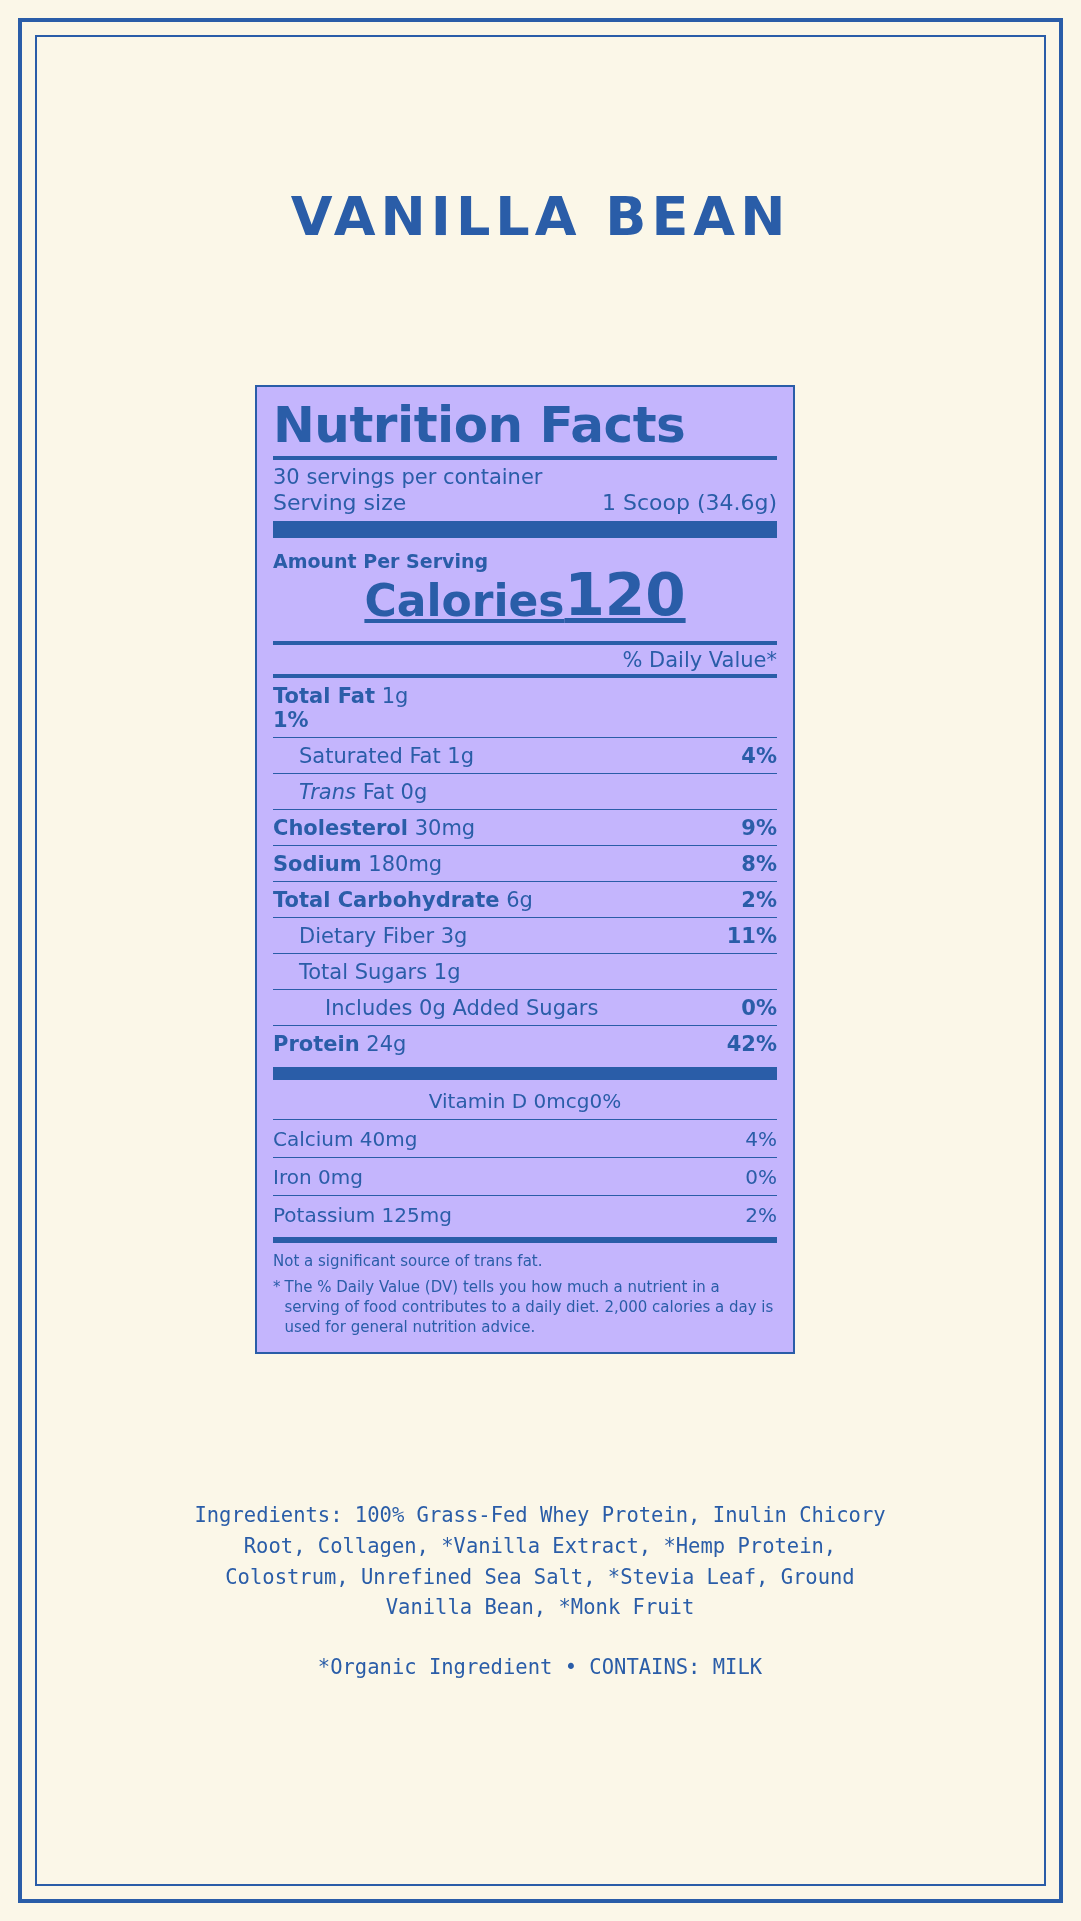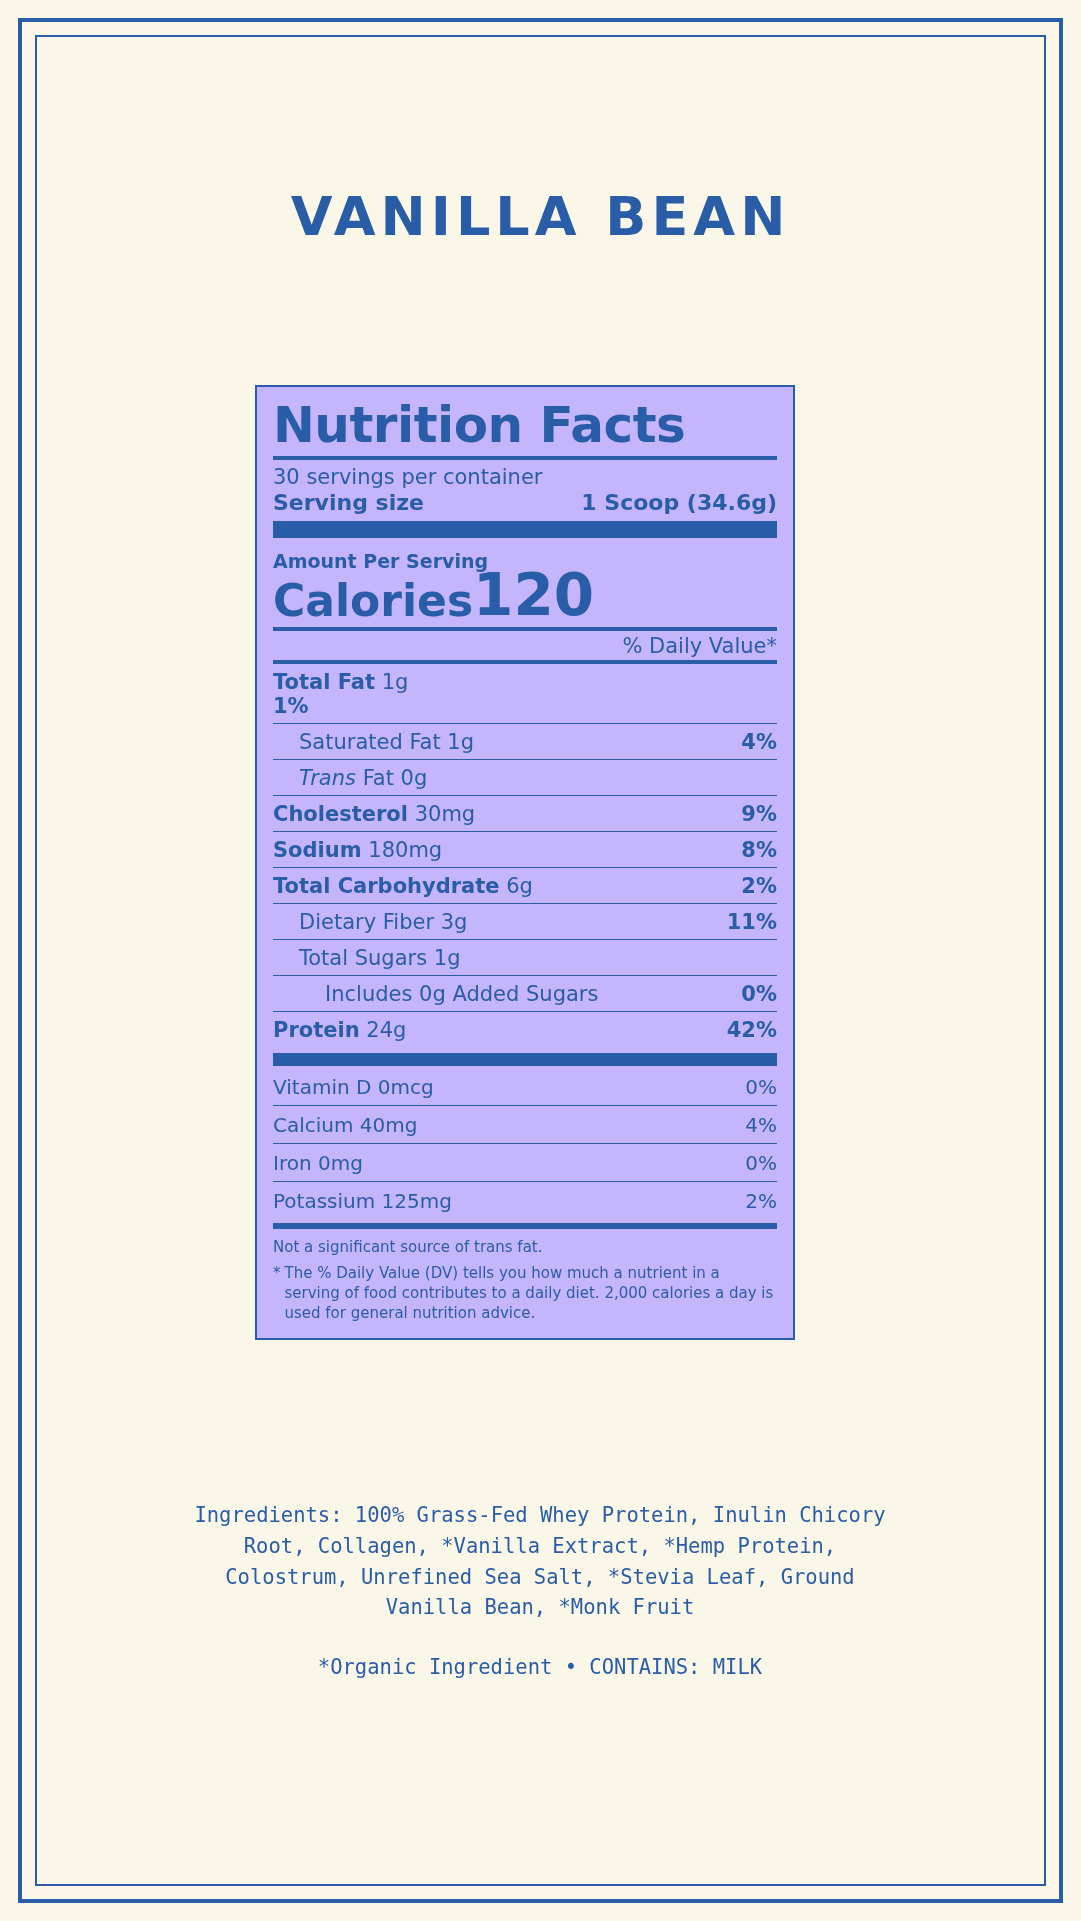--- a/index.html
+++ b/index.html
@@ -64,38 +64,39 @@
   .rule-med { border-bottom: 4px solid #2a5da8; }
   .rule-thick { height: 17px; background: #2a5da8; margin: 6px 0 4px 0; }
   .rule-thick2 { height: 13px; background: #2a5da8; margin: 6px 0 2px 0; }
   .servings {
     font-size: 21px;
     margin-top: 5px;
     margin-bottom: 1px;
   }
   .serving-size {
     font-size: 22px;
-    font-weight: bold;
+    font-weight: normal;
     display: flex;
     justify-content: space-between;
     margin-bottom: 2px;
     align-items: center;
   }
   .serving-size .ss-label { margin-right: 8px; }
   .amount-per {
     font-size: 19px;
     font-weight: bold;
     margin-top: 12px;
   }
   .calories-row {
     display: flex;
     align-items: flex-end;
-    justify-content: flex-start;
+    justify-content: center;
     margin-top: -4px;
-    margin-bottom: 4px;
+    margin-bottom: 18px;
+    text-decoration: underline;
   }
   .calories-label {
     font-size: 44px;
     font-weight: bold;
     line-height: 1;
   }
   .calories-value {
     font-size: 58px;
     font-weight: bold;
     line-height: 0.95;
@@ -118,21 +119,21 @@
   .indent1 { padding-left: 26px; }
   .indent2 { padding-left: 52px; }
   .dv { font-weight: bold; }
   .vit-row {
     display: flex;
     justify-content: space-between;
     font-size: 20px;
     padding: 7px 0 6px 0;
     border-top: 1px solid #2a5da8;
   }
-  .vit-row.firstvit { border-top: none; }
+  .vit-row.firstvit { border-top: none; justify-content: center; }
   .footnote-sep { border-top: 6px solid #2a5da8; margin-top: 4px; }
   .foot-note {
     font-size: 15px;
     padding-top: 8px;
     line-height: 1.35;
   }
   .foot-star {
     font-size: 15px;
     padding-top: 6px;
     line-height: 1.35;

